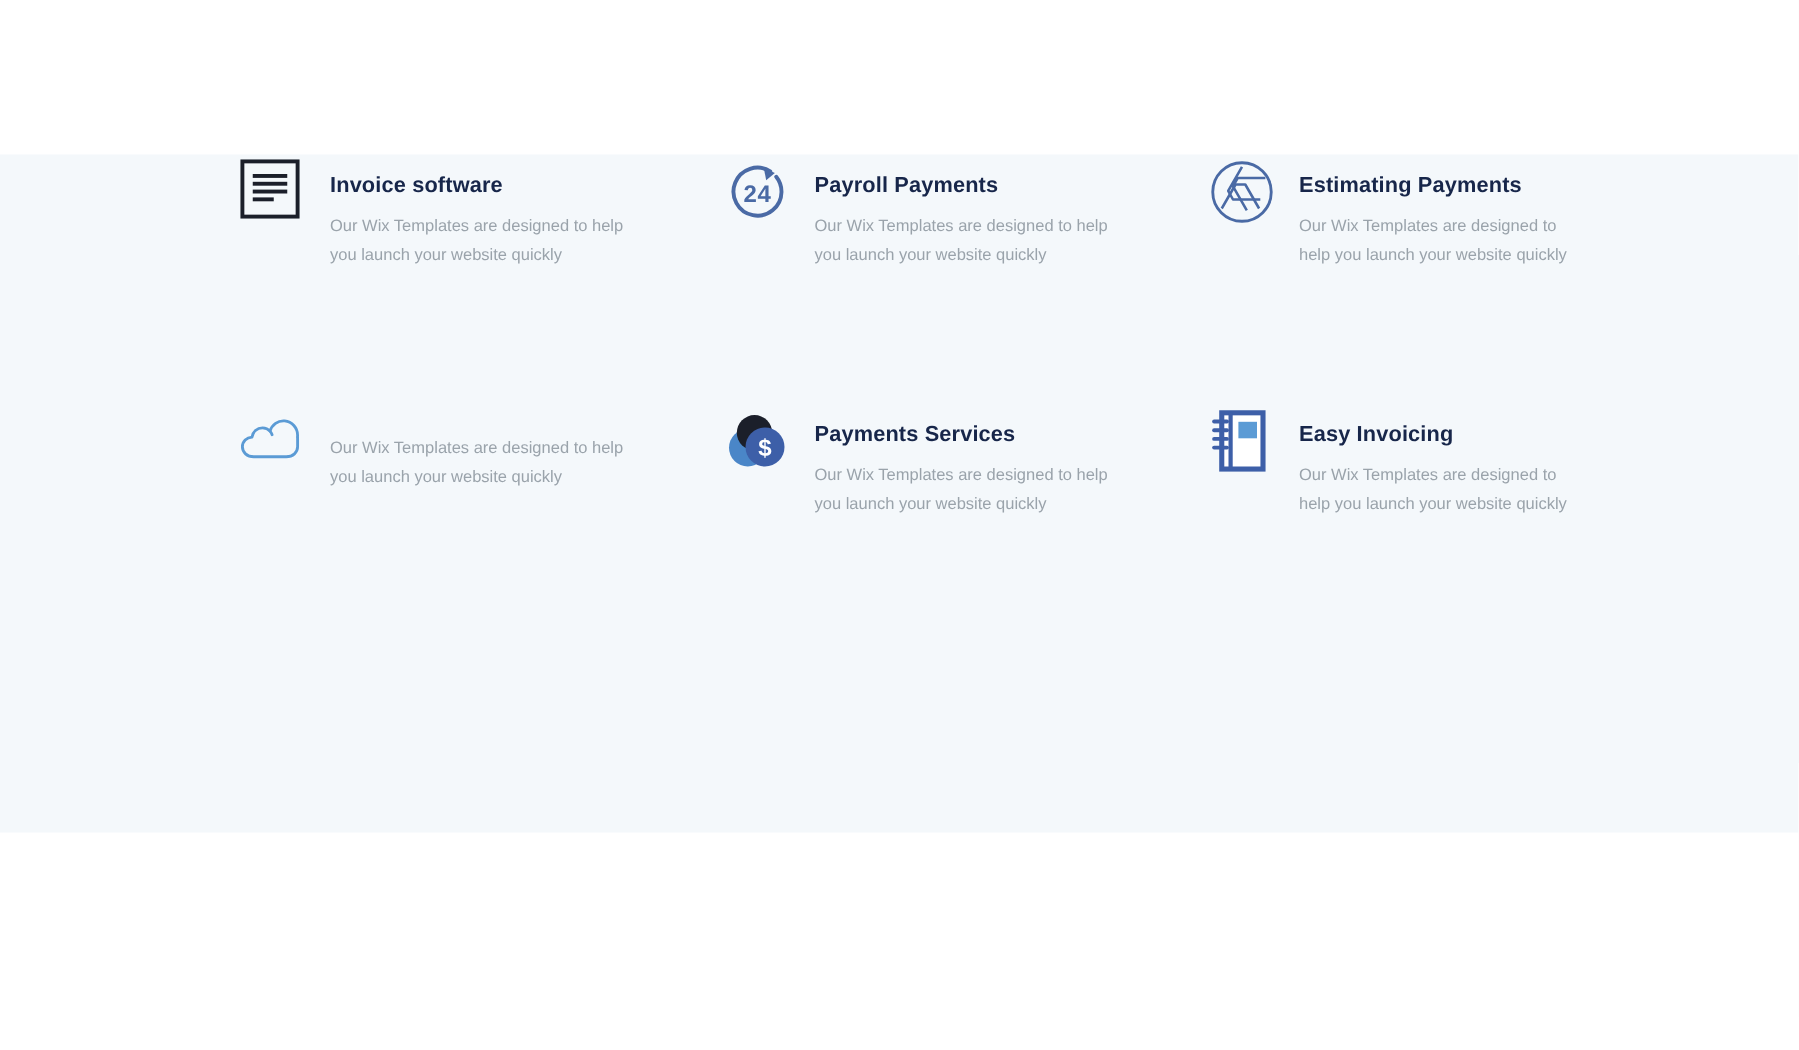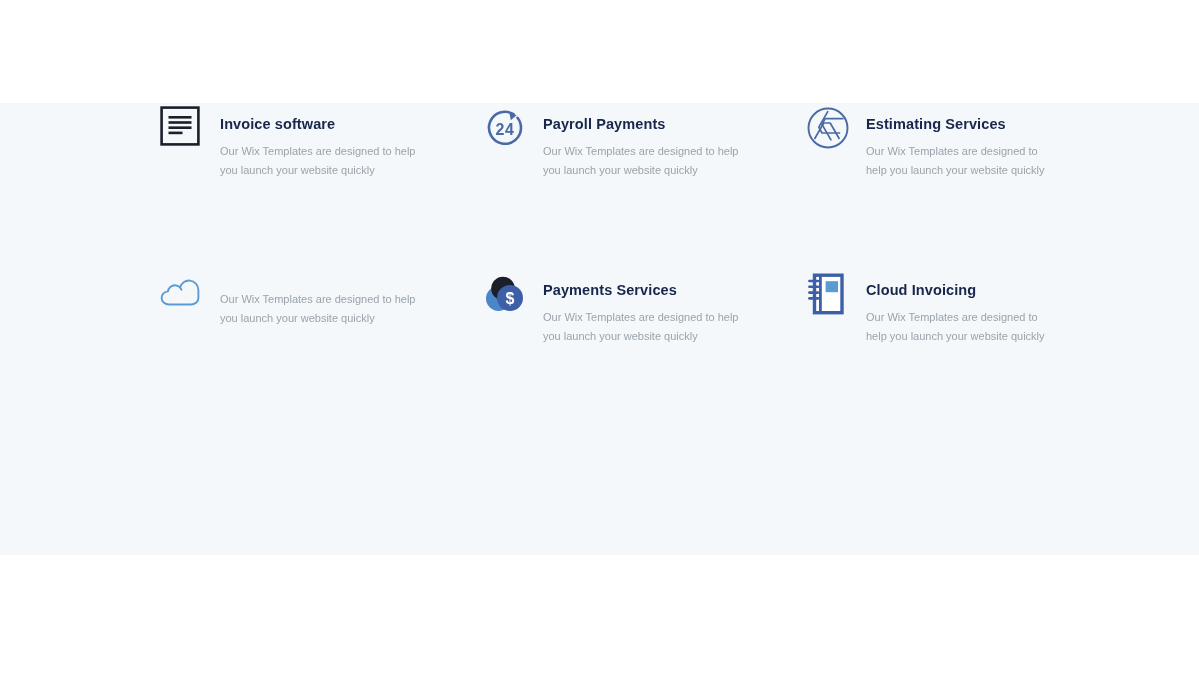--- a/index.html
+++ b/index.html
@@ -112,21 +112,21 @@
         <svg width="44" height="44" viewBox="0 0 44 44">
           <circle cx="22" cy="22" r="19.5" fill="none" stroke="#4a6aa5" stroke-width="1.9"></circle>
           <g fill="none" stroke="#4a6aa5" stroke-width="1.7" stroke-linejoin="round">
             <path d="M22 5.2 L12.8 21.2 L16.0 27.0 L34.2 27.0"></path>
             <path d="M37.6 12.6 L19.2 12.6 L16.0 18.3 L25.2 34.3"></path>
             <path d="M8.5 33.0 L17.7 17.0 L24.2 17.0 L33.4 33.0"></path>
           </g>
         </svg>
       </div>
       <div class="feature-body">
-        <div class="feature-title">Estimating Services</div>
+        <div class="feature-title">Estimating Payments</div>
         <div class="feature-desc">Our Wix Templates are designed to help you launch your website quickly</div>
       </div>
     </div>
 
     <div class="feature-card">
       <div class="feature-icon" style="margin-top:8px;">
         <svg width="40" height="30" viewBox="0 0 40 30">
           <path d="M9.2 26.5 C4.6 26.5 1.6 23.5 1.6 19.9 C1.6 16.4 4.4 13.6 8.0 13.4
                    C8.4 9.9 11.4 7.2 15.0 7.2 C17.0 7.2 18.8 8.0 20.0 9.4
                    C21.3 5.1 25.3 2.2 29.8 2.6 C34.6 3.0 38.4 7.2 38.4 12.2
@@ -163,19 +163,19 @@
           <g stroke="#3d5fa8" stroke-width="2.6" stroke-linecap="round">
             <line x1="3.4" y1="9.0" x2="12.0" y2="9.0"></line>
             <line x1="3.4" y1="14.8" x2="12.0" y2="14.8"></line>
             <line x1="3.4" y1="20.6" x2="12.0" y2="20.6"></line>
             <line x1="3.4" y1="26.4" x2="12.0" y2="26.4"></line>
           </g>
           <rect x="19.6" y="9.2" width="12.4" height="11.0" fill="#5b9bd5"></rect>
         </svg>
       </div>
       <div class="feature-body">
-        <div class="feature-title">Cloud Invoicing</div>
+        <div class="feature-title">Easy Invoicing</div>
         <div class="feature-desc">Our Wix Templates are designed to help you launch your website quickly</div>
       </div>
     </div>
 
   </div>
 </div>
 
 </body></html>

